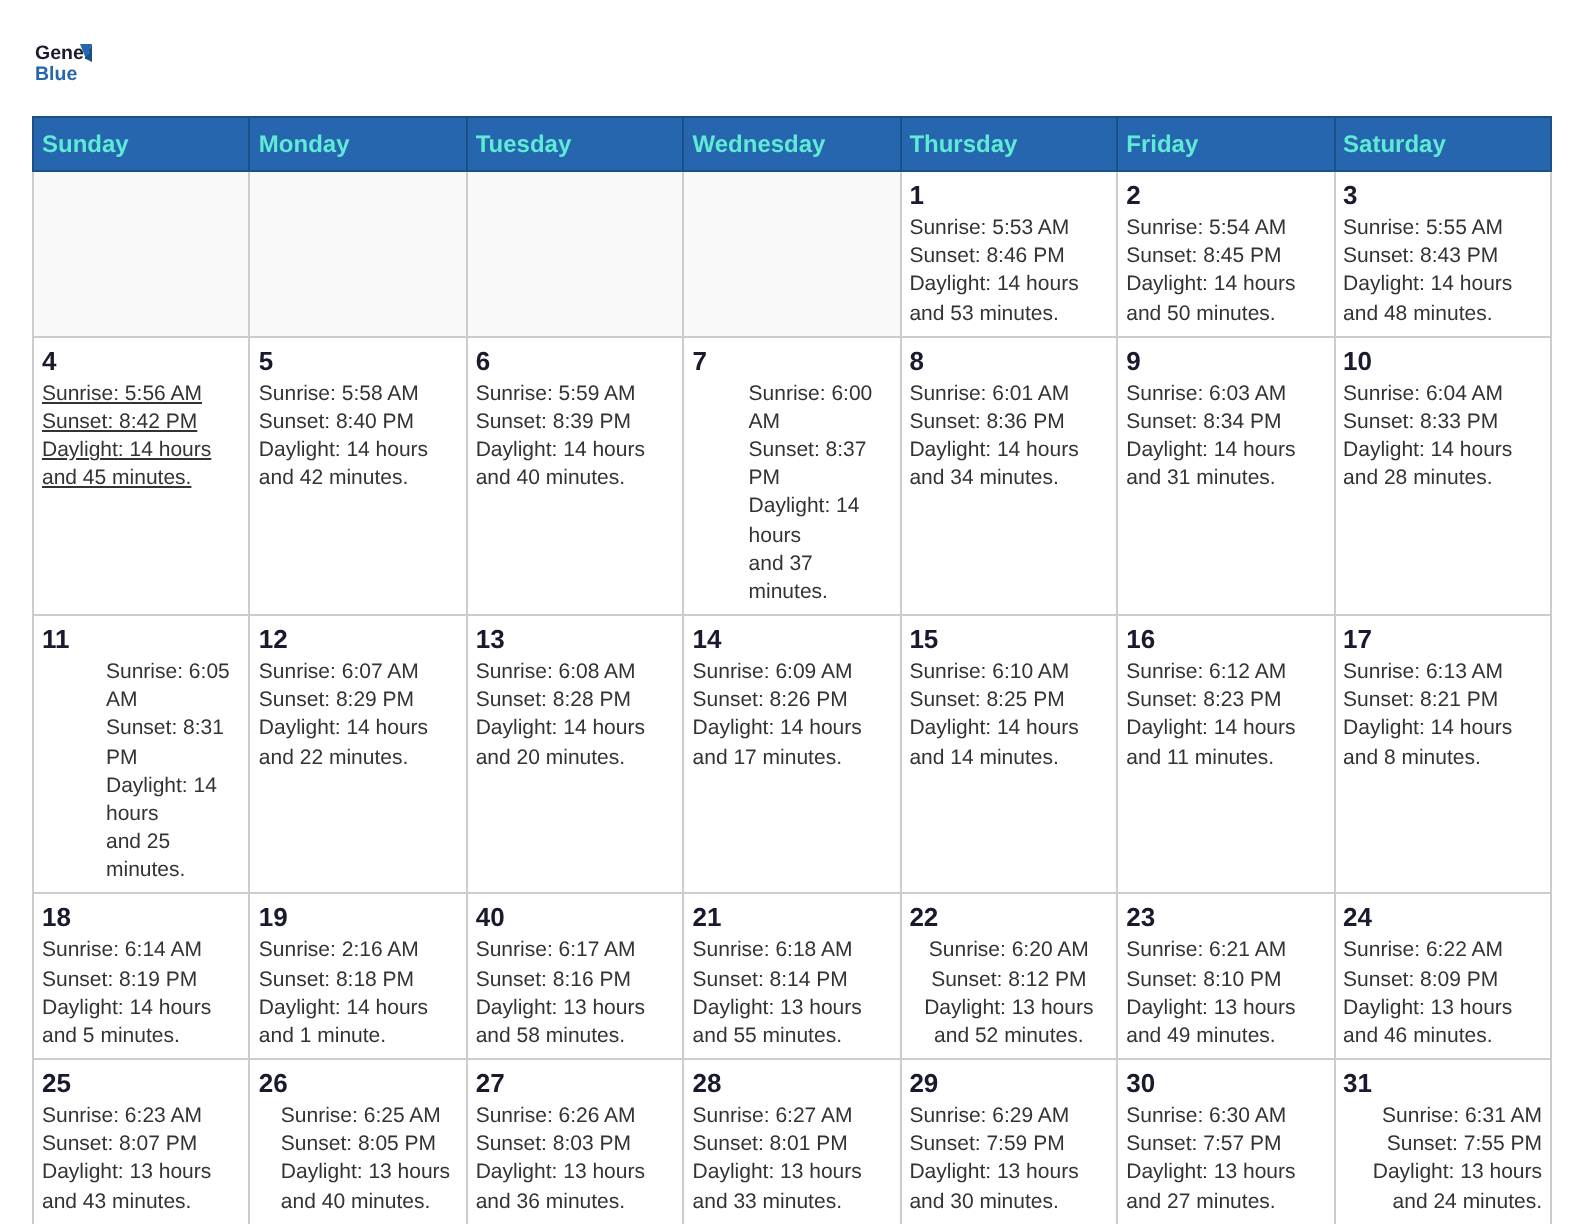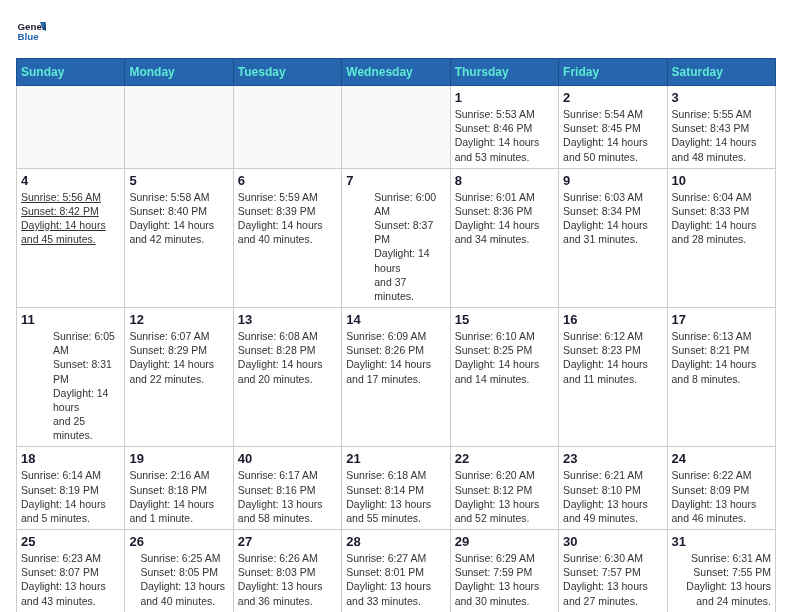--- a/index.html
+++ b/index.html
@@ -261,21 +261,21 @@
         </td>
         <td>
           <span class="day-number">21</span>
           <div class="day-info" style="white-space: pre-line;">Sunrise: 6:18 AM
 Sunset: 8:14 PM
 Daylight: 13 hours
 and 55 minutes.</div>
         </td>
         <td>
           <span class="day-number">22</span>
-          <div class="day-info" style="white-space: pre-line;">Sunrise: 6:20 AM
+          <div class="day-info" style="white-space: pre-line; text-align: center;">Sunrise: 6:20 AM
 Sunset: 8:12 PM
 Daylight: 13 hours
 and 52 minutes.</div>
         </td>
         <td>
           <span class="day-number">23</span>
           <div class="day-info" style="white-space: pre-line;">Sunrise: 6:21 AM
 Sunset: 8:10 PM
 Daylight: 13 hours
 and 49 minutes.</div>

